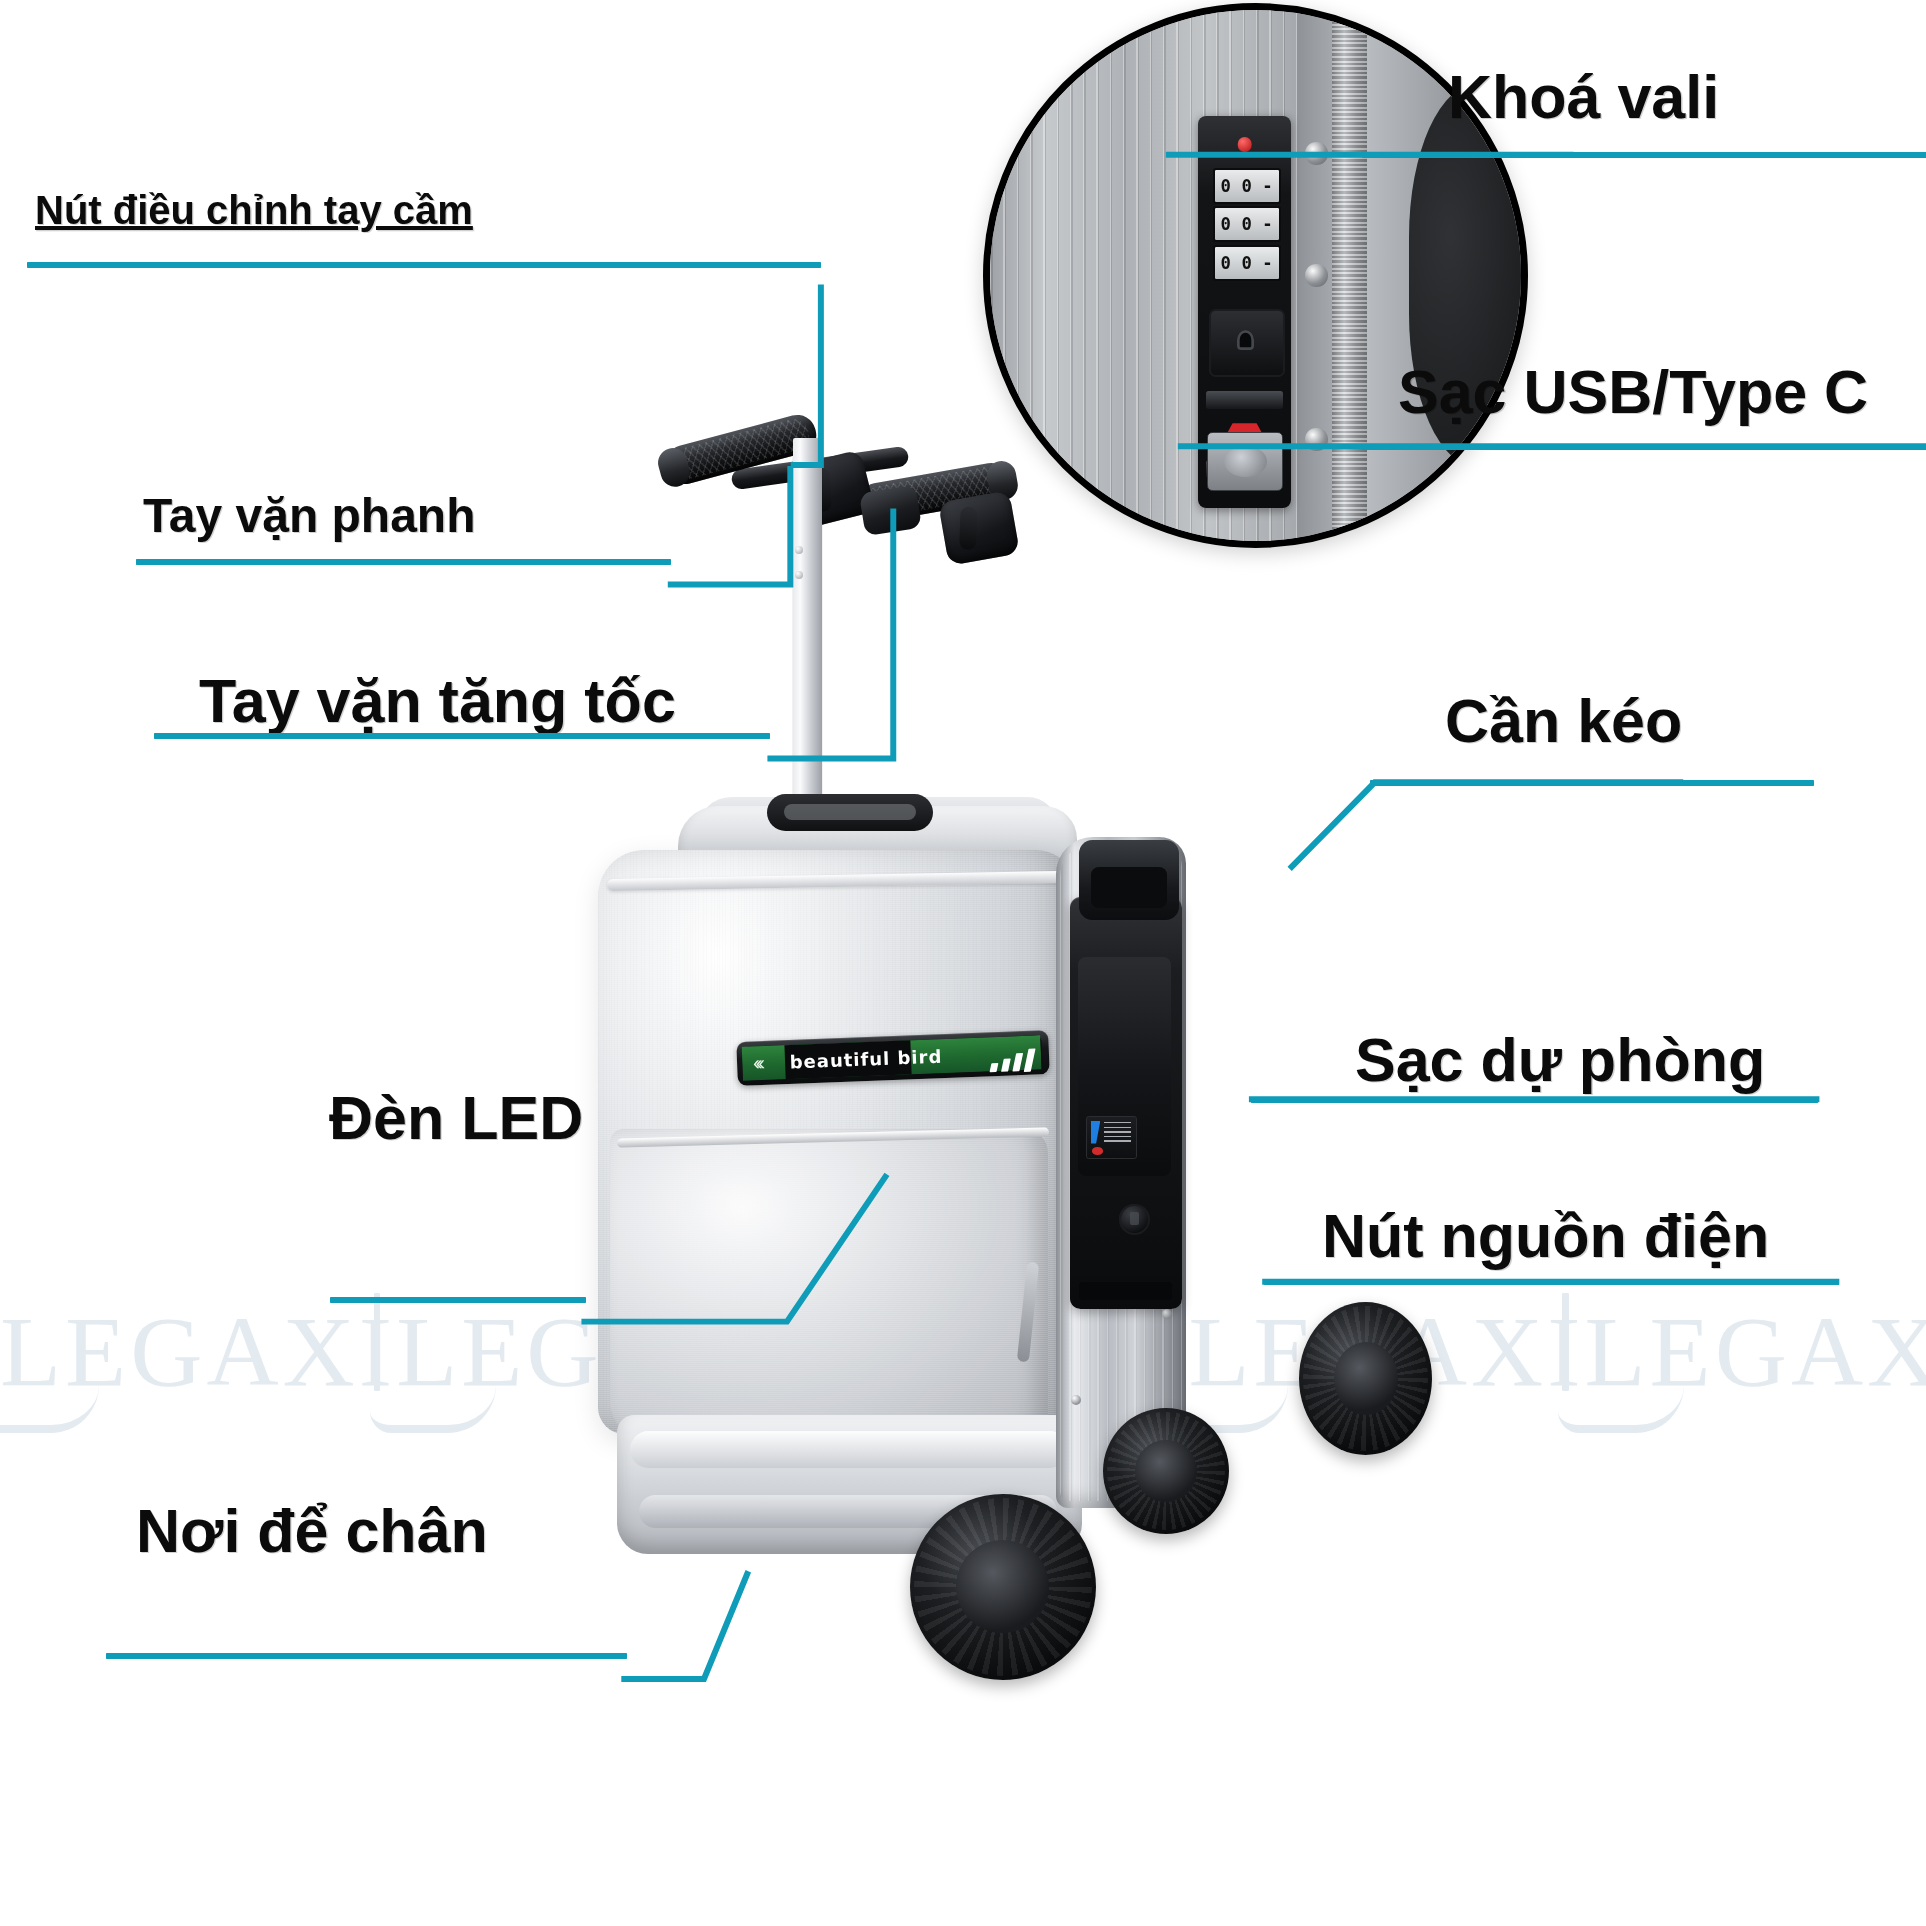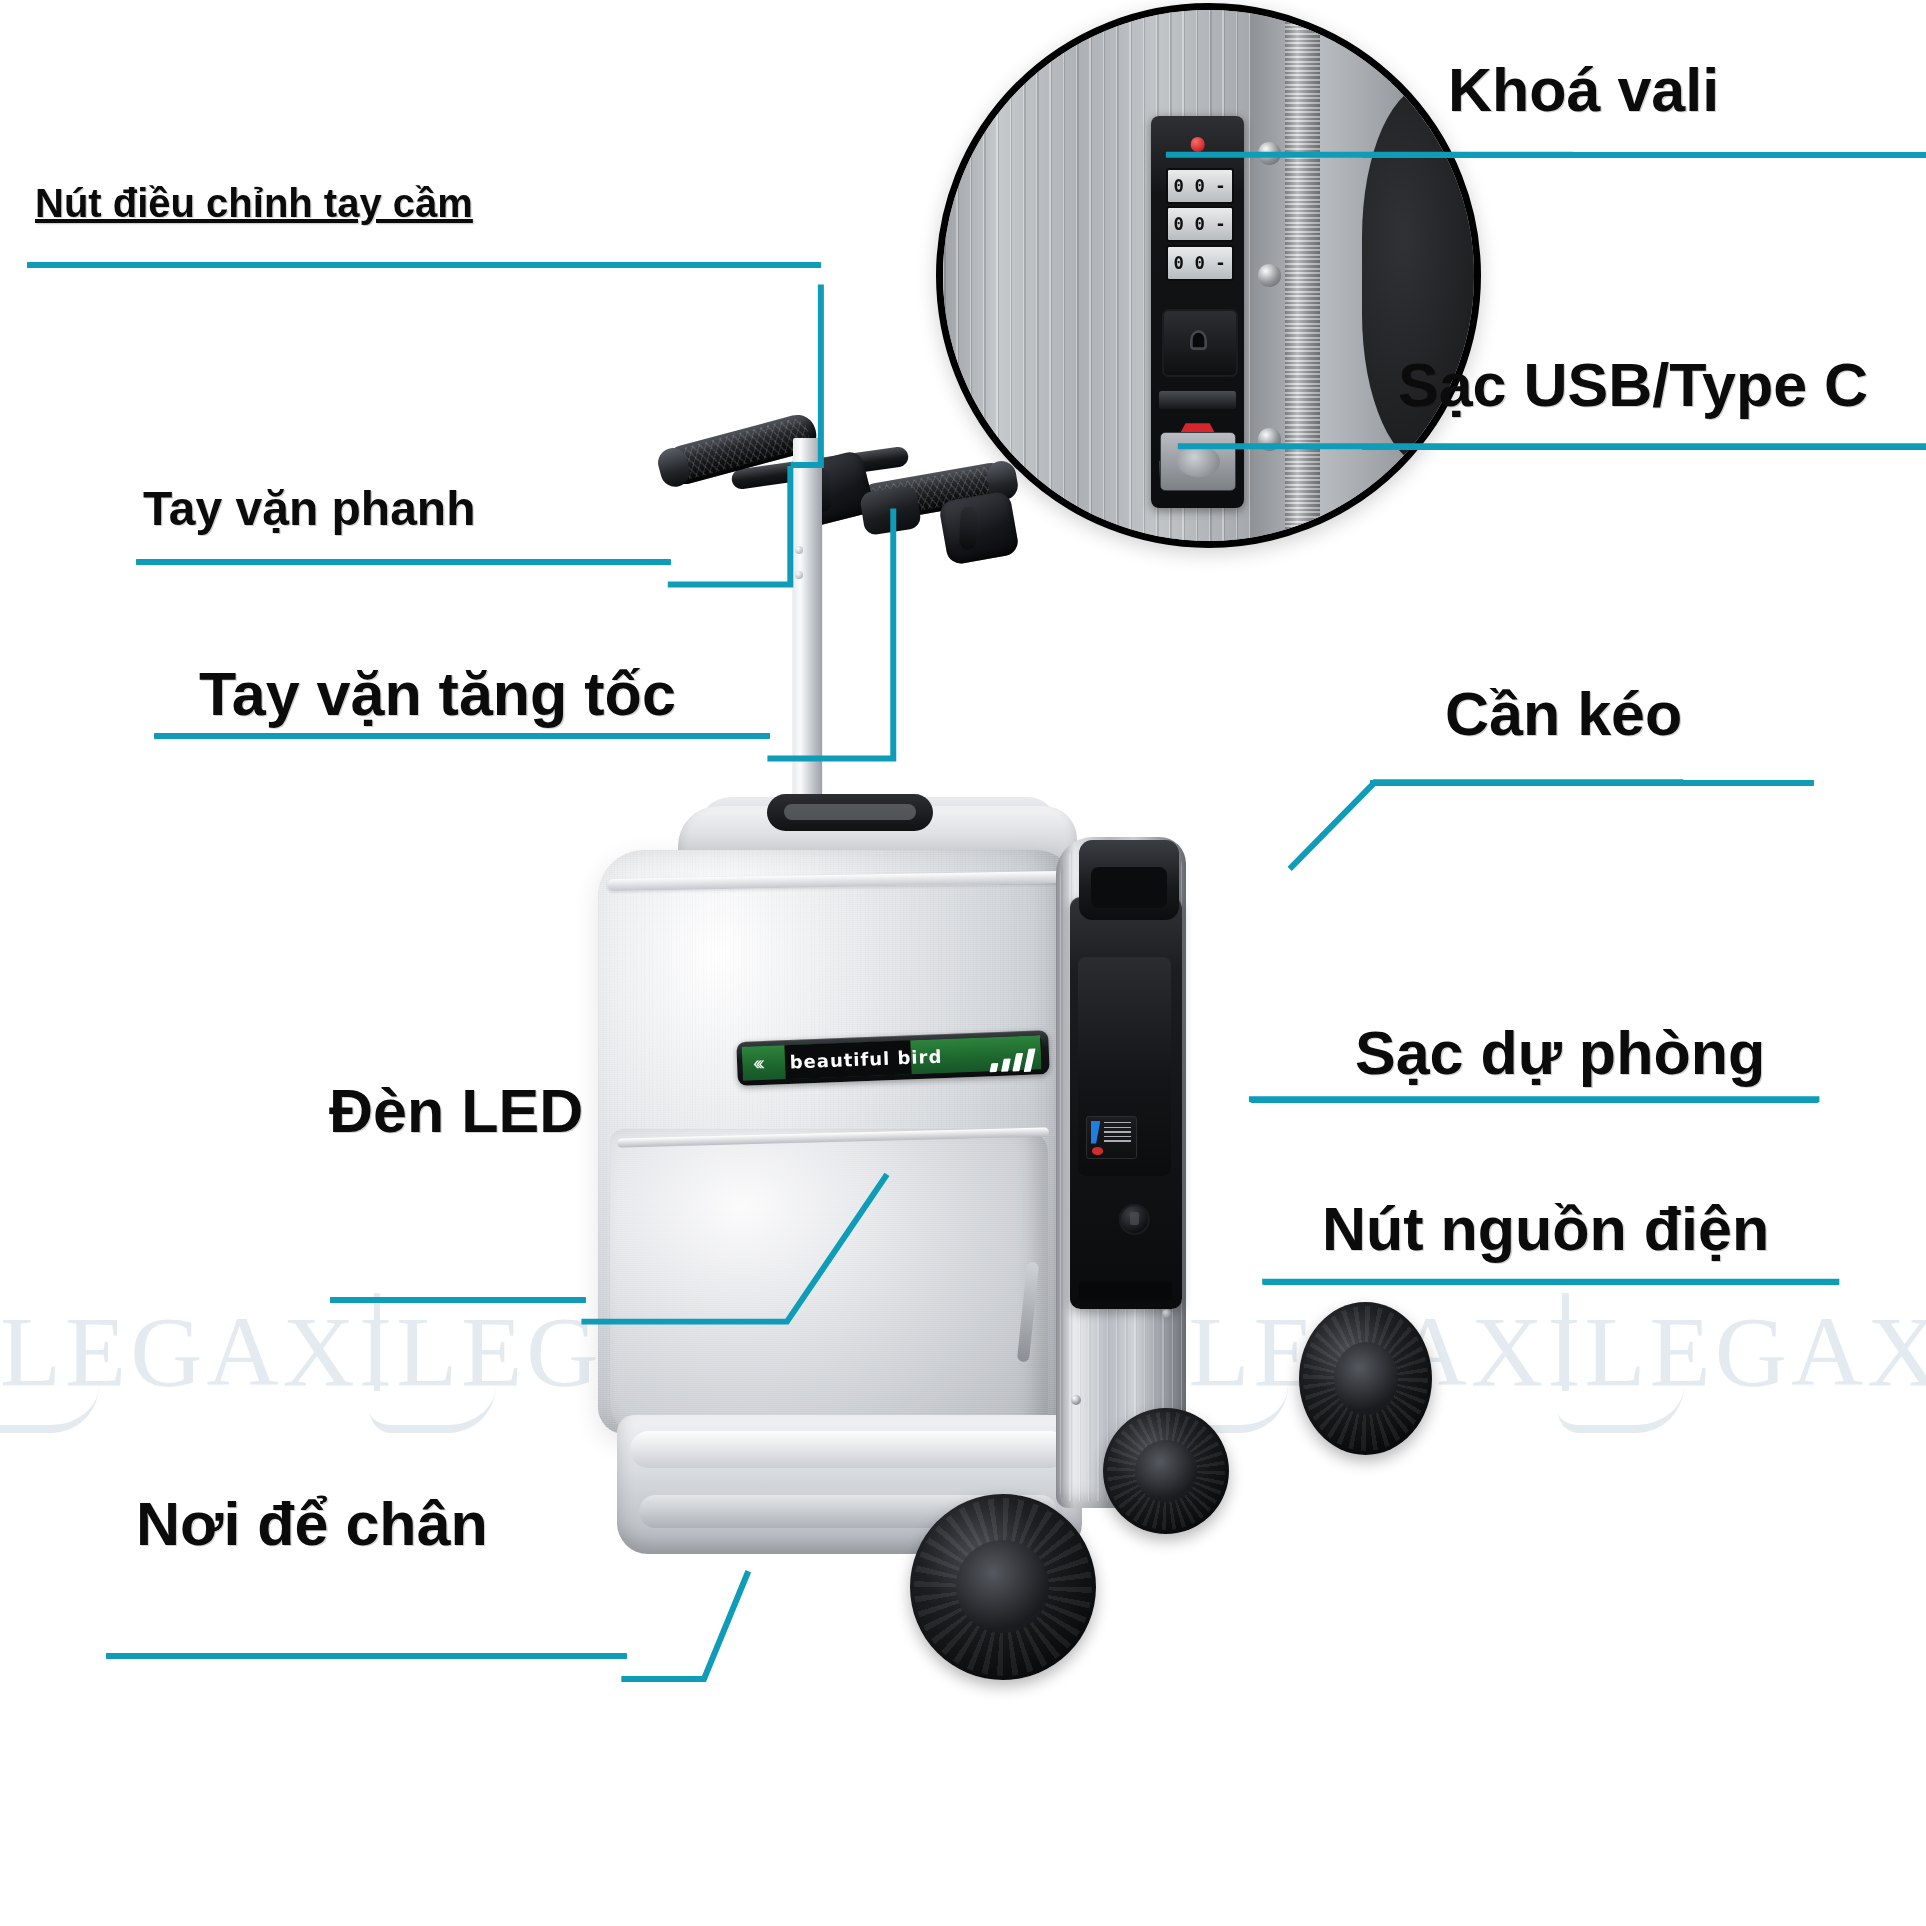--- a/index.html
+++ b/index.html
@@ -16,21 +16,21 @@
       letter-spacing:4px;color:#e3eaf0;opacity:.95;line-height:1;
       white-space:nowrap;position:relative;}
   .wm::before{content:"";position:absolute;left:-22.6px;top:-9.3px;width:6.6px;height:98px;
       background:#e3eaf0;border-radius:1.3px;}
   .wm::after{content:"";position:absolute;left:-26.6px;bottom:-31px;width:126px;height:40px;
       border-bottom:8px solid #e3eaf0;border-radius:0 0 60px 26.6px;}
 
   
   .label{position:absolute;white-space:nowrap;}
   .label .txt{font-weight:700;color:#0b0b0b;line-height:1;display:block;
-              text-shadow:1.3px 1.3px 0 rgba(0,0,0,.18);}
+              text-shadow:1.3px 1.3px 0 rgba(0,0,0,.18);margin-top:7px;}
   .rule{position:absolute;height:6px;background:#0e9cb8;border-radius:0.7px;}
 
   
   #leaders{position:absolute;inset:0;width:1926px;height:1926px;}
 
   
   #photo{position:absolute;left:598px;top:372px;width:917px;height:1554px;}
 
   
   .pole{position:absolute;left:195px;top:66px;width:29px;height:399px;
@@ -174,21 +174,21 @@
   
   .wheel{position:absolute;border-radius:50%;
       background:radial-gradient(circle at 38% 32%,#4a4d52 0%,#1d1f22 35%,#0a0b0c 75%);
       box-shadow:0 6.6px 14.6px rgba(0,0,0,.28);}
   .wheel .hub{position:absolute;border-radius:50%;
       background:radial-gradient(circle at 40% 35%,#55585e,#191b1e 70%);}
   .wheel .tread{position:absolute;inset:4px;border-radius:50%;
       background:repeating-conic-gradient(rgba(255,255,255,.07) 0deg 4deg,transparent 4deg 10deg);}
 
   
-  #inset{position:absolute;left:936px;top:3.3px;width:531px;height:531px;border-radius:50%;
+  #inset{position:absolute;left:983px;top:3.3px;width:531px;height:531px;border-radius:50%;
       border:7.3px solid #000;overflow:hidden;background:#b6b8bb;
       box-shadow:0 5.3px 20px rgba(0,0,0,.18);}
   .ins-panelL{position:absolute;left:0;top:0;width:58%;height:100%;
       background:linear-gradient(90deg,#9fa2a6 0%,#c6c9cc 18%,#aeb1b5 45%,#c2c5c8 70%,#a5a8ac 100%);}
   .ins-panelL .v{position:absolute;inset:0;
       background:repeating-linear-gradient(90deg,rgba(255,255,255,.33) 0 1.3px,rgba(0,0,0,.13) 1.3px 2.7px,transparent 2.7px 13.3px);}
   .ins-panelR{position:absolute;left:58%;top:0;width:42%;height:100%;
       background:linear-gradient(90deg,#8f9296 0%,#b9bcc0 30%,#9b9ea2 65%,#6f7276 100%);}
   .ins-zip{position:absolute;left:64.5%;top:0;width:35px;height:100%;
       background:linear-gradient(90deg,#8d9094,#d6d9dc 35%,#9ea1a5 70%,#7e8185);}

